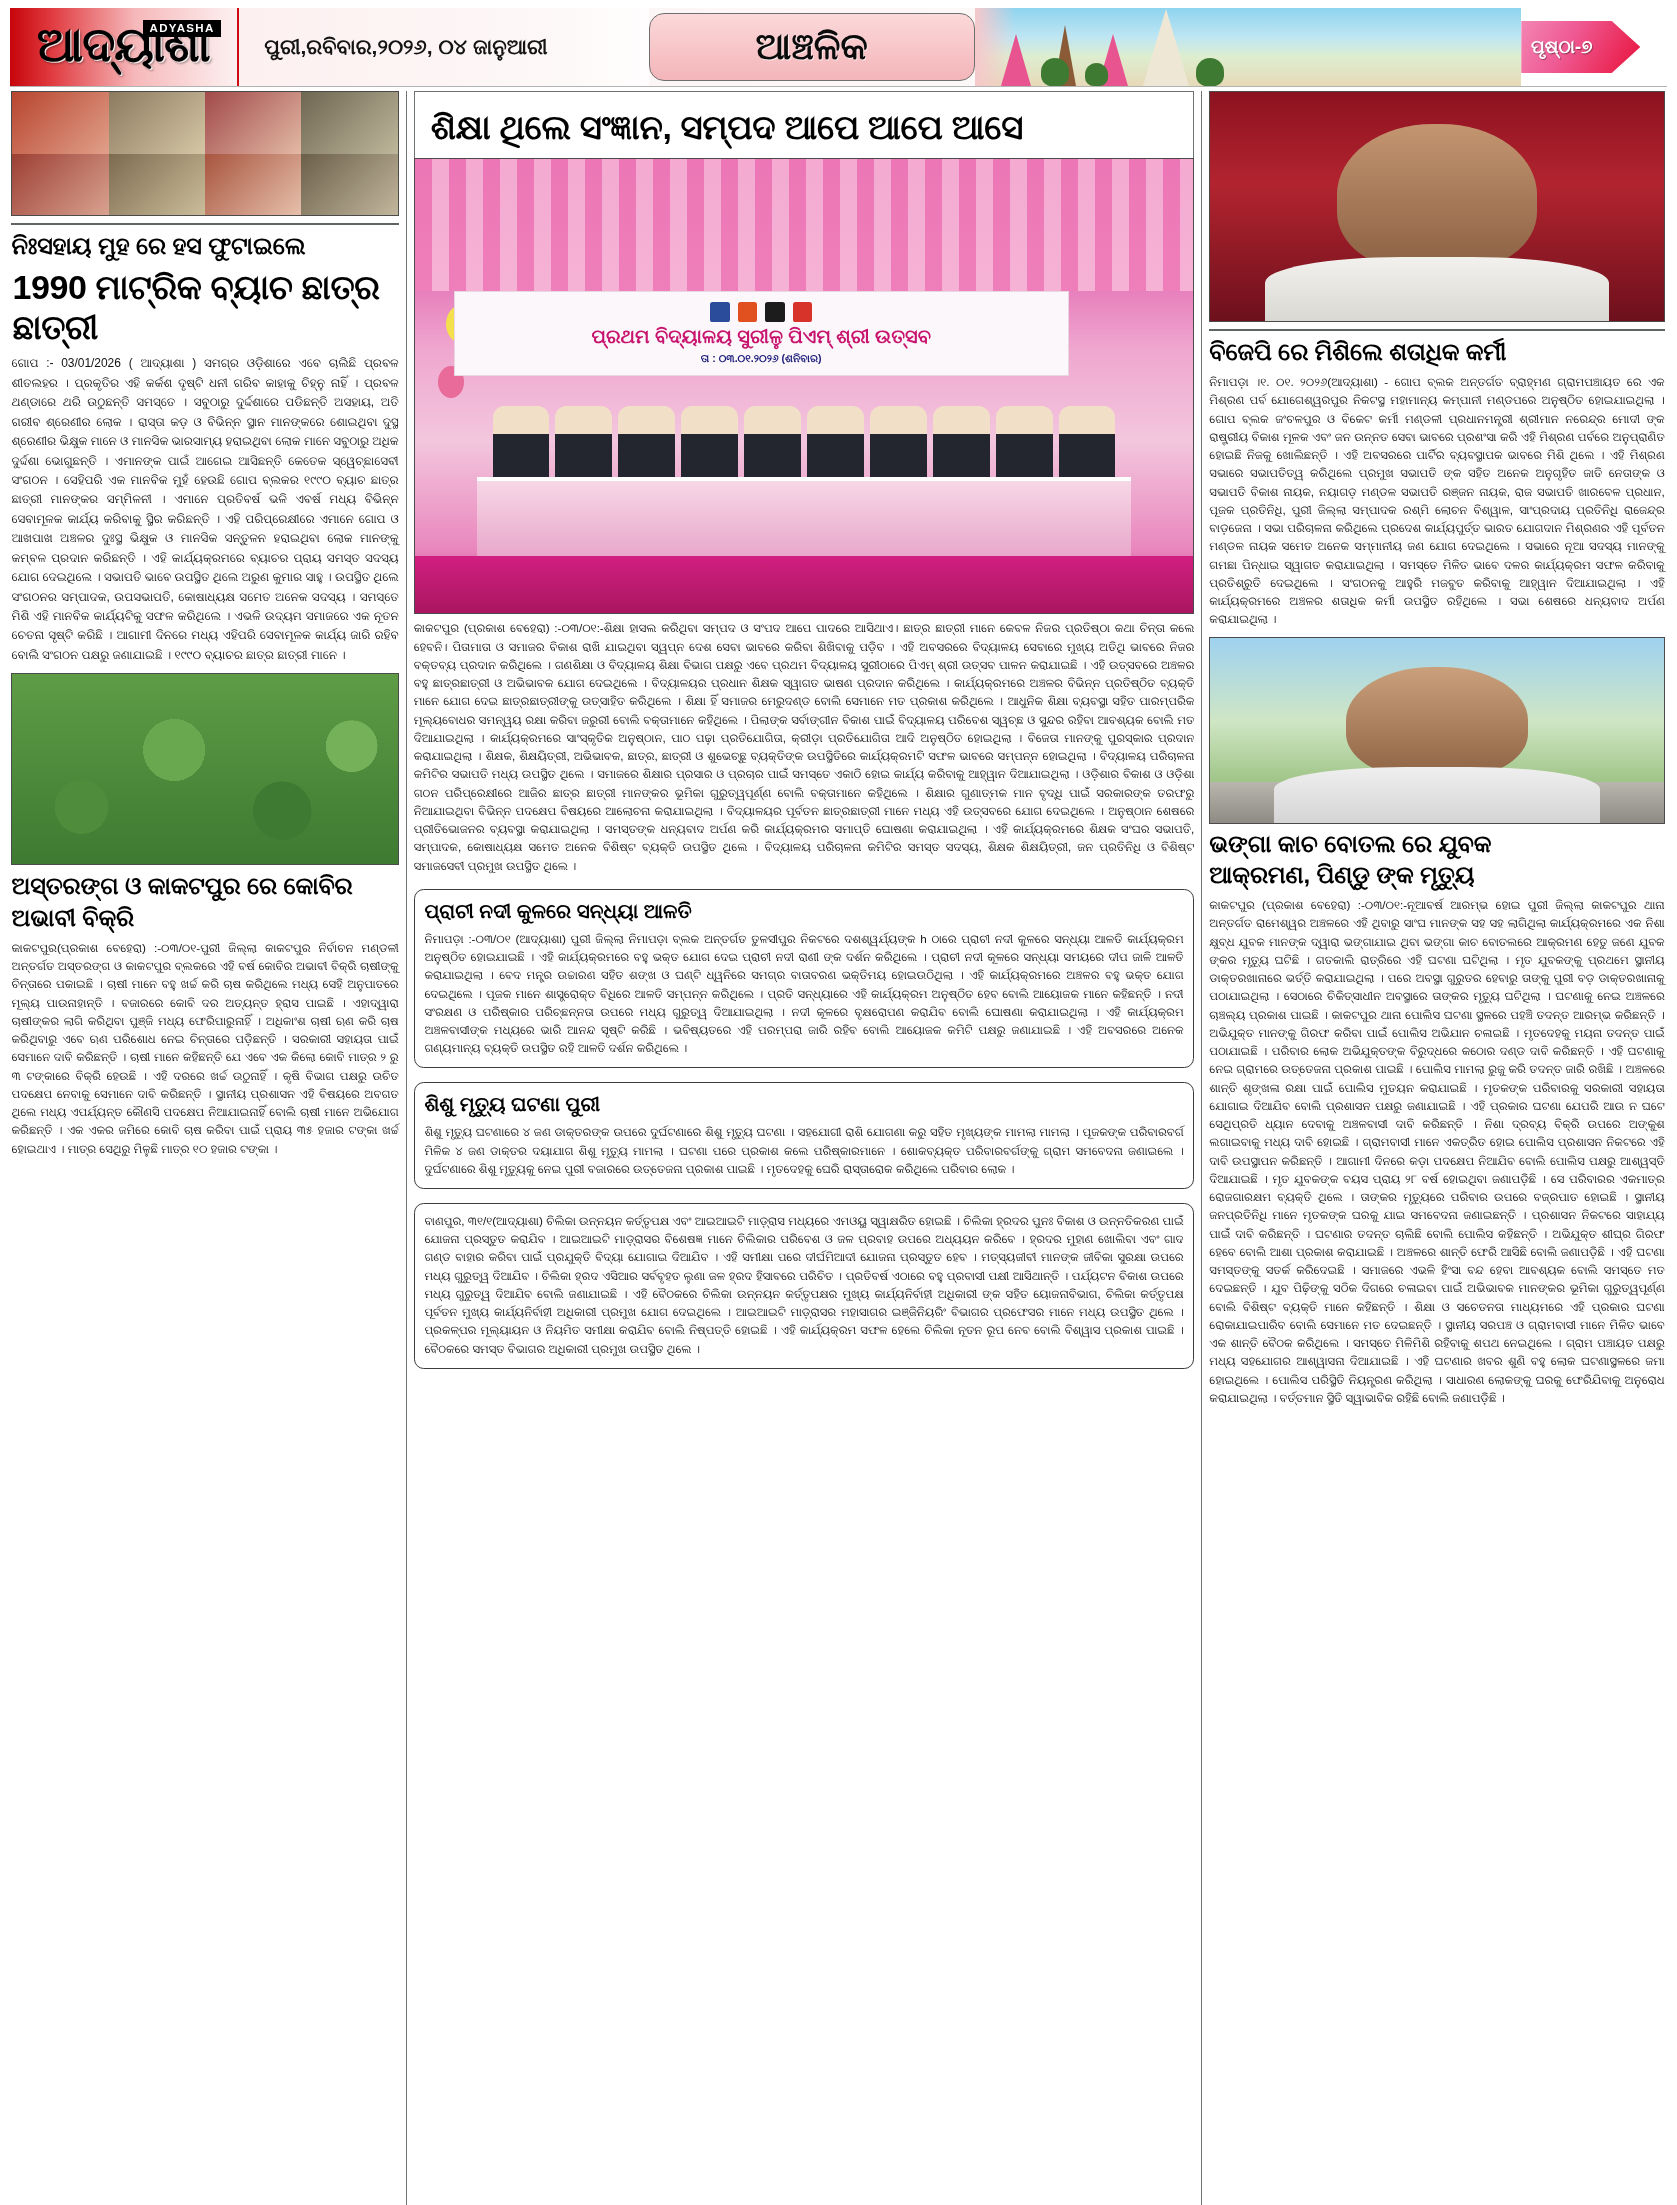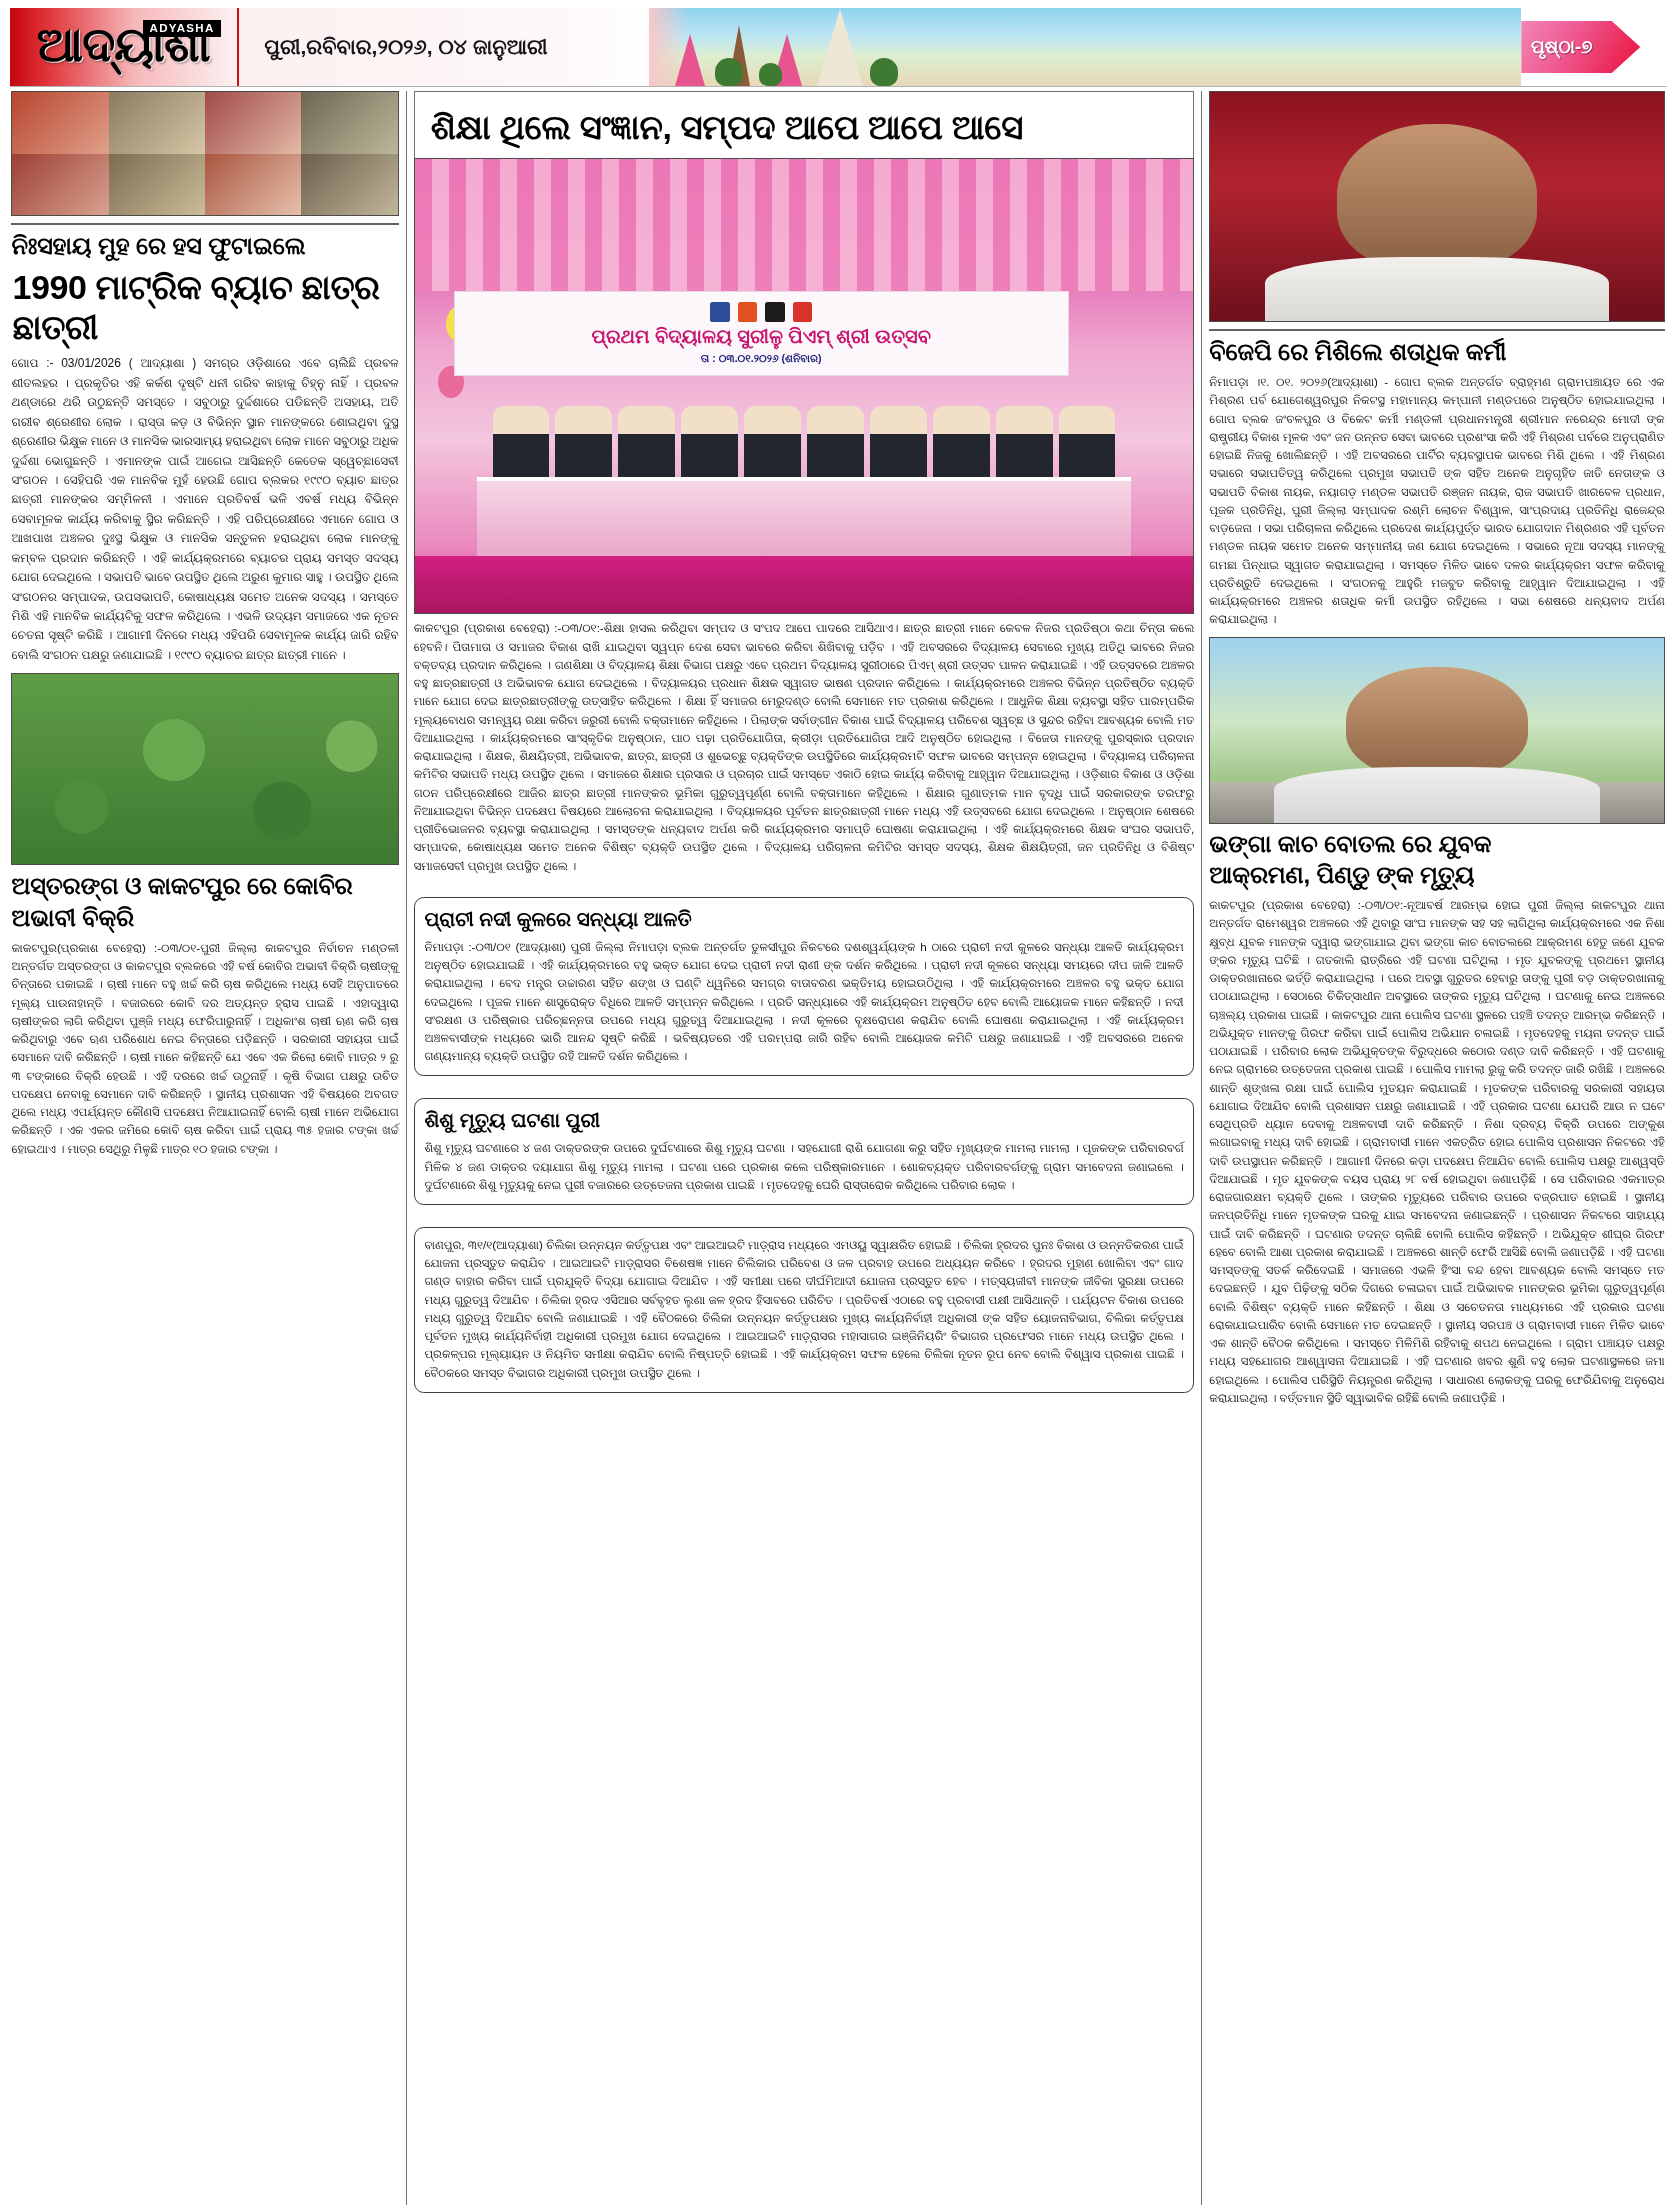--- a/index.html
+++ b/index.html
@@ -192,21 +192,21 @@
     text-align: justify;
     color: #111;
     letter-spacing: -0.04px;
     hyphens: none;
   }
   .body.dense { font-size: 11.7px; line-height: 1.56; }
   .boxed {
     border: 1.8px solid #3c3c3c;
     border-radius: 9.7px;
     padding: 8px 9.7px 9.7px 9.7px;
-    margin: 22px 0 8px 0;
+    margin: 14px 0 8px 0;
     background:#fff;
   }
   .boxed .hl-2 { margin-top: 0.9px; }
   .rule {
     height: 1.3px; background: #5f6464; margin: 7px 0 6.2px 0;
   }
 
   
   .main-headline-box {
     border: 1.3px solid #6d7272;
@@ -294,20 +294,23 @@
 
   <div class="masthead">
 
     <div class="logo-block">
       <div class="logo-text">ଆଦ୍ୟାଶା</div>
       <div class="logo-latin">ADYASHA</div>
     </div>
 
     <div class="date-line">ପୁରୀ,ରବିବାର,୨୦୨୬, ୦୪ ଜାନୁଆରୀ</div>
 
+    <div class="section-badge">
+      <span>ଆଞ୍ଚଳିକ</span>
+    </div>
 
     <div class="temple-strip">
       <div class="spire p" style="left:26.5px;"></div>
       <div class="spire br" style="left:79px;"></div>
       <div class="spire p" style="left:123px;"></div>
       <div class="spire w" style="left:168px; border-bottom-width:77px;"></div>
       <div class="tree" style="left:66px;"></div>
       <div class="tree" style="left:110px; width:23px; height:23px;"></div>
       <div class="tree" style="left:221px;"></div>
     </div>

